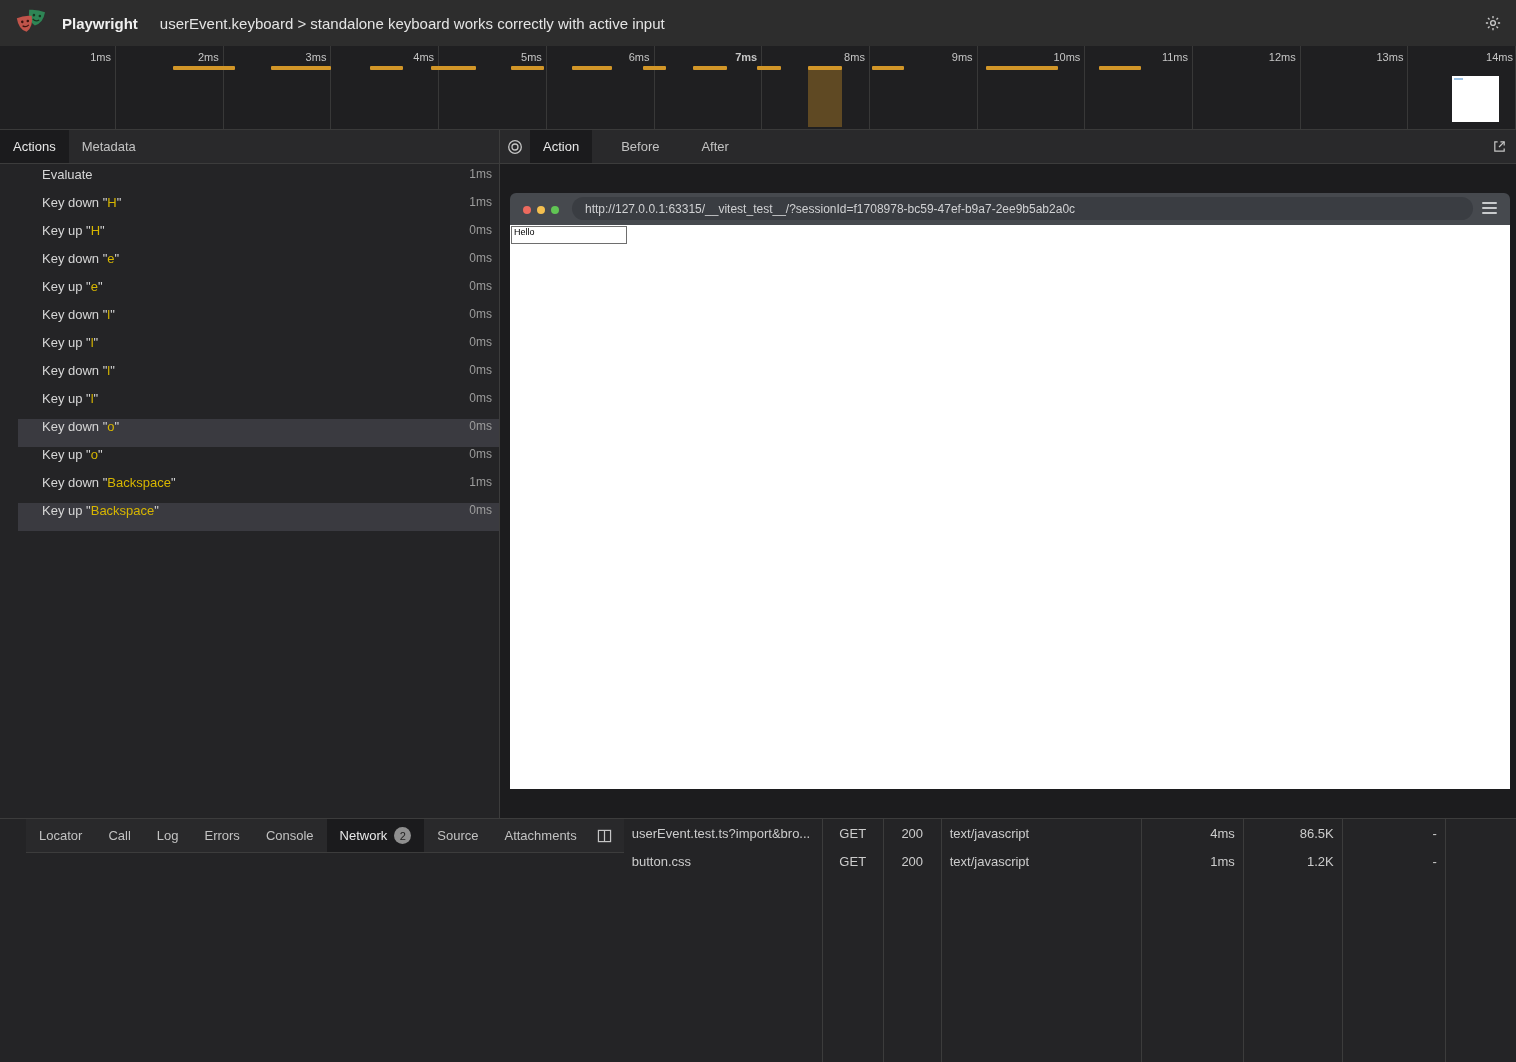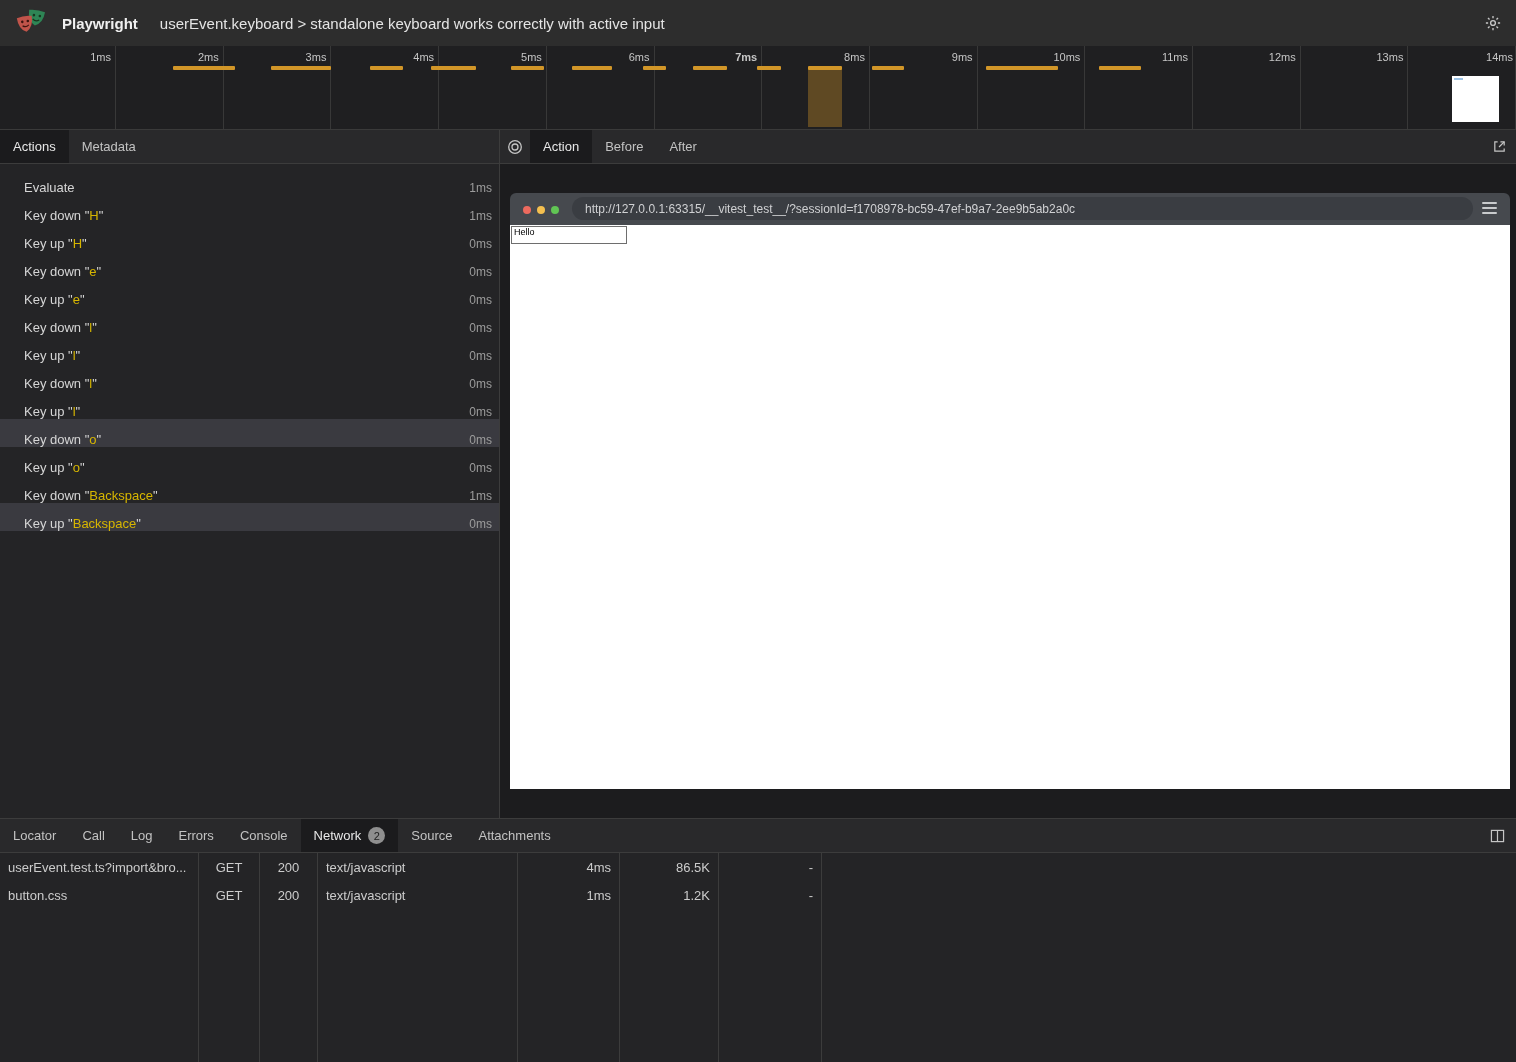--- a/index.html
+++ b/index.html
@@ -39,22 +39,22 @@
                font-size:11px; display:flex; align-items:center; justify-content:center; }
   .iconbox { width:30px; display:flex; align-items:center; justify-content:center; cursor:pointer; color:#c5c5c5; }
 
   
   .main { position:absolute; left:0; top:130px; right:0; height:688px; display:flex; }
   .left-panel { width:500px; border-right:1px solid #3c3c3c; background:#242426;
                 display:flex; flex-direction:column; }
   .right-panel { flex:1; background:#1c1c1e; display:flex; flex-direction:column; }
 
   .action-list { flex:1; overflow:hidden; padding-top:3px; }
-  .action-row { height:28px; display:flex; align-items:flex-end; padding:0 7px 0 24px;
-                font-size:13px; color:#d6d6d6; cursor:pointer; }
+  .action-row { height:28px; display:flex; align-items:flex-start; padding:0 7px 0 24px;
+                font-size:13px; color:#d6d6d6; cursor:pointer;margin-left:18px; }
   .action-row.highlighted { background:#3a3a40; }
   .a-key { }
   .a-duration { margin-left:auto; font-size:12px; color:#9c9c9c; }
 
   
   .snap-content { flex:1; position:relative; background:#1c1c1e; }
   .browser { position:absolute; left:10px; top:29px; width:1000px; }
   .chrome { height:32px; background:#46494e; border-radius:6px 6px 0 0; position:relative; }
   .traffic { position:absolute; top:12.5px; width:8px; height:8px; border-radius:50%; }
   .url-bar { position:absolute; left:62px; top:4px; width:901px; height:23px; border-radius:12px;
@@ -62,21 +62,21 @@
              font-size:12px; color:#d0d1d3; white-space:nowrap; overflow:hidden; }
   .hamburger { position:absolute; right:13px; top:9px; width:15px; cursor:pointer; }
   .hamburger div { height:2px; background:#c9cbcd; margin-bottom:3px; border-radius:1px; }
   .page { height:564px; background:#ffffff; position:relative; }
   .page-input { position:absolute; left:1px; top:1px; width:116px; height:13px;
                 border:1px solid #6e6e6e; background:#fff; font-size:9px; color:#000;
                 padding:0 0 16px 2px; font-family:"Liberation Sans",sans-serif; display:block; }
 
   
   .bottom { position:absolute; left:0; top:818px; right:0; bottom:0; background:#242426;
-            border-top:1px solid #3c3c3c; display:flex; flex-direction:column; }
+            border-top:1px solid #3c3c3c; display:flex; flex-direction:row;padding-left:26px; }
   .filter-row { height:32px; display:flex; align-items:center; background:#242426; }
   .filter-input { margin-left:5px; width:196px; height:24px; background:#3c3c3c; border:none;
                   color:#d0d0d0; font-size:13px; padding:0 8px; outline:none;
                   font-family:"Liberation Sans",sans-serif; }
   .filter-input::placeholder { color:#929292; }
   .chips { display:flex; align-items:center; margin-left:13px; gap:4px; }
   .chip { padding:0 10px; height:22px; display:flex; align-items:center; font-size:13px;
           color:#cdcdcd; border-radius:4px; cursor:pointer; }
   .chip.selected { background:#414147; color:#e8e8e8; }
 
@@ -241,21 +241,21 @@
   </div>
 
   <div class="right-panel">
     <div class="tabbar">
       <span class="iconbox">
         <svg width="16" height="16" viewBox="0 0 16 16" fill="none" stroke="currentColor" stroke-width="1.3">
           <circle cx="8" cy="8" r="6.3"></circle>
             <circle cx="8" cy="8" r="3"></circle>
         </svg>
       </span>
-      <span id="snap-tabs" style="display:flex;align-items:stretch;">
+      <span id="snap-tabs" style="display:flex;align-items:stretch;gap:16px;">
           <span class="tab selected">
     <span class="tab-label">Action</span>
 
   </span>
           <span class="tab">
     <span class="tab-label">Before</span>
 
   </span>
           <span class="tab">
     <span class="tab-label">After</span>

